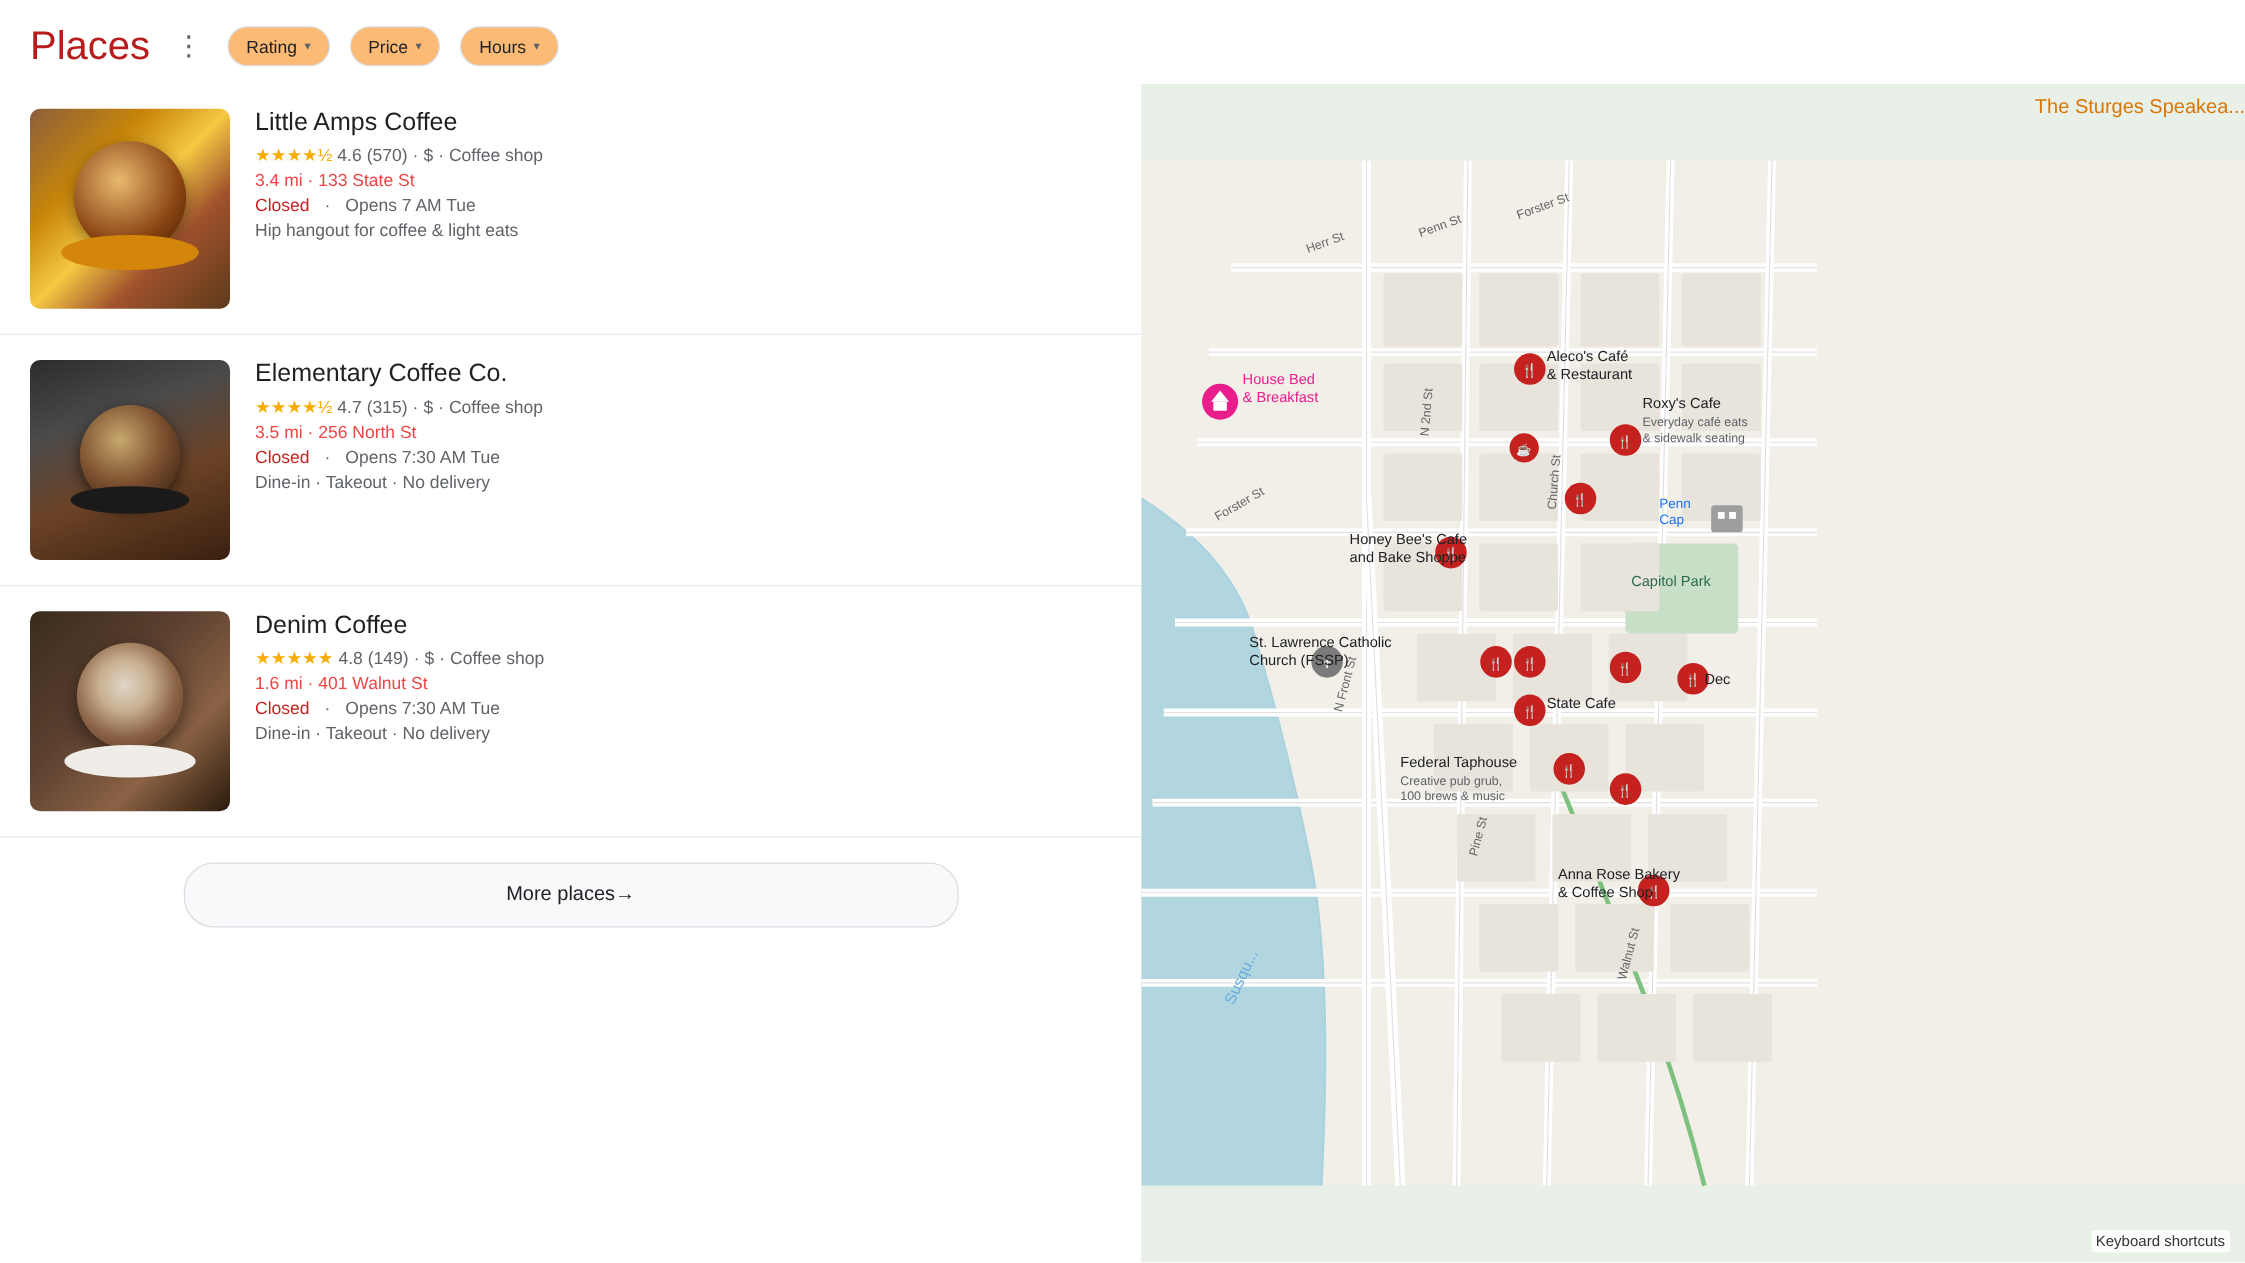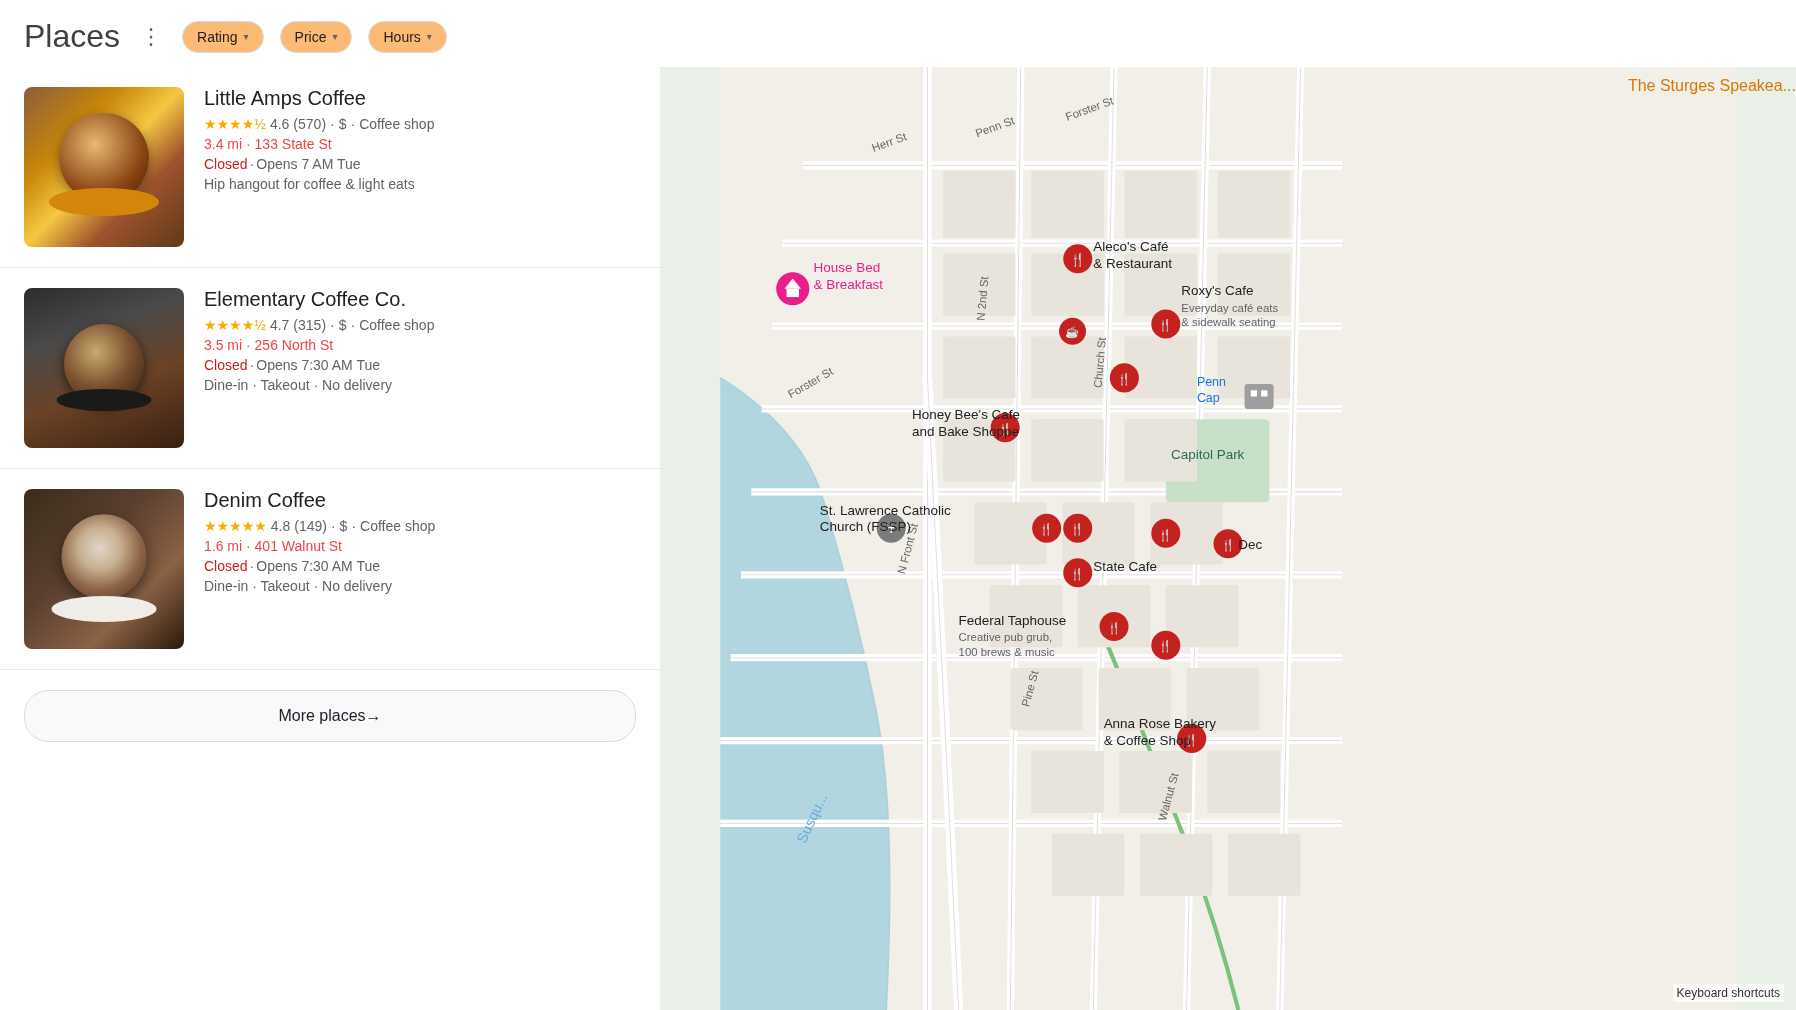--- a/index.html
+++ b/index.html
@@ -19,21 +19,21 @@
     
     .header {
       display: flex;
       align-items: center;
       padding: 18px 24px 12px 24px;
       gap: 16px;
     }
     .header-title {
       font-size: 32px;
       font-weight: 400;
-      color: #404040;
+      color: #b91c1c;
     }
     .header-dots {
       font-size: 22px;
       color: #5f6368;
       cursor: pointer;
       padding: 4px;
     }
     .filter-btn {
       border: 1px solid #dadce0;
       border-radius: 20px;
@@ -51,21 +51,21 @@
       color: #5f6368;
     }
     
     .content {
       display: flex;
       flex: 1;
       overflow: hidden;
     }
     
     .places-list {
-      width: 660px;
+      width: 913px;
       flex-shrink: 0;
       overflow-y: auto;
       padding: 0 0 20px 0;
     }
     .place-item {
       display: flex;
       padding: 20px 24px;
       border-bottom: 1px solid #e8eaed;
       cursor: pointer;
       gap: 20px;
@@ -184,21 +184,21 @@
       font-size: 14px;
     }
     .place-distance {
       font-size: 14px;
       color: #ef4444;
     }
     .place-status-line {
       font-size: 14px;
       display: flex;
       align-items: center;
-      gap: 2px;
+      gap: 12px;
     }
     .closed-text {
       color: #C5221F;
       font-weight: 500;
     }
     .status-detail {
       color: #5f6368;
     }
     .place-description {
       font-size: 14px;

